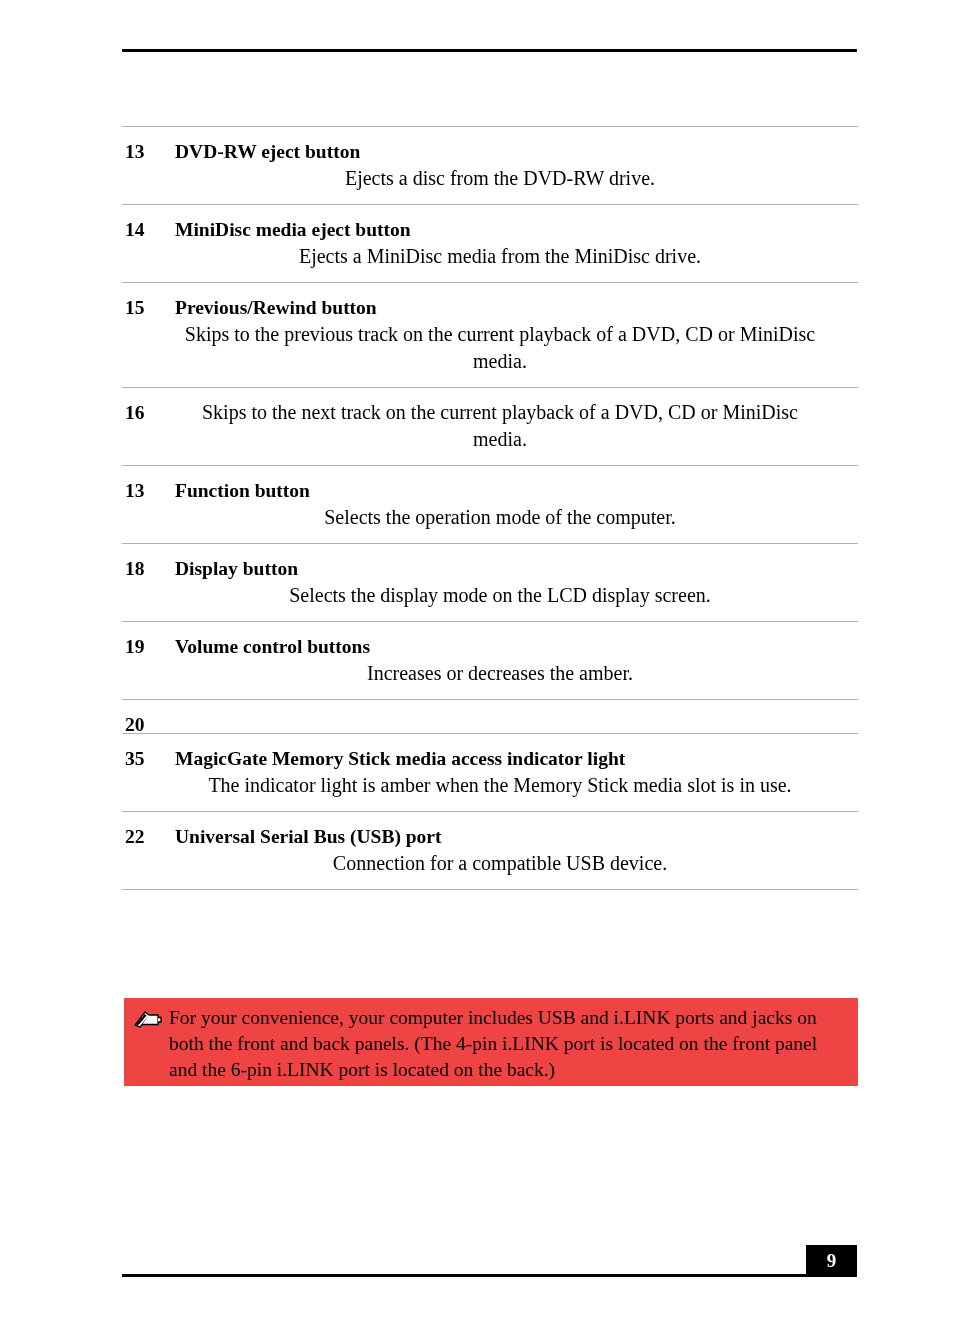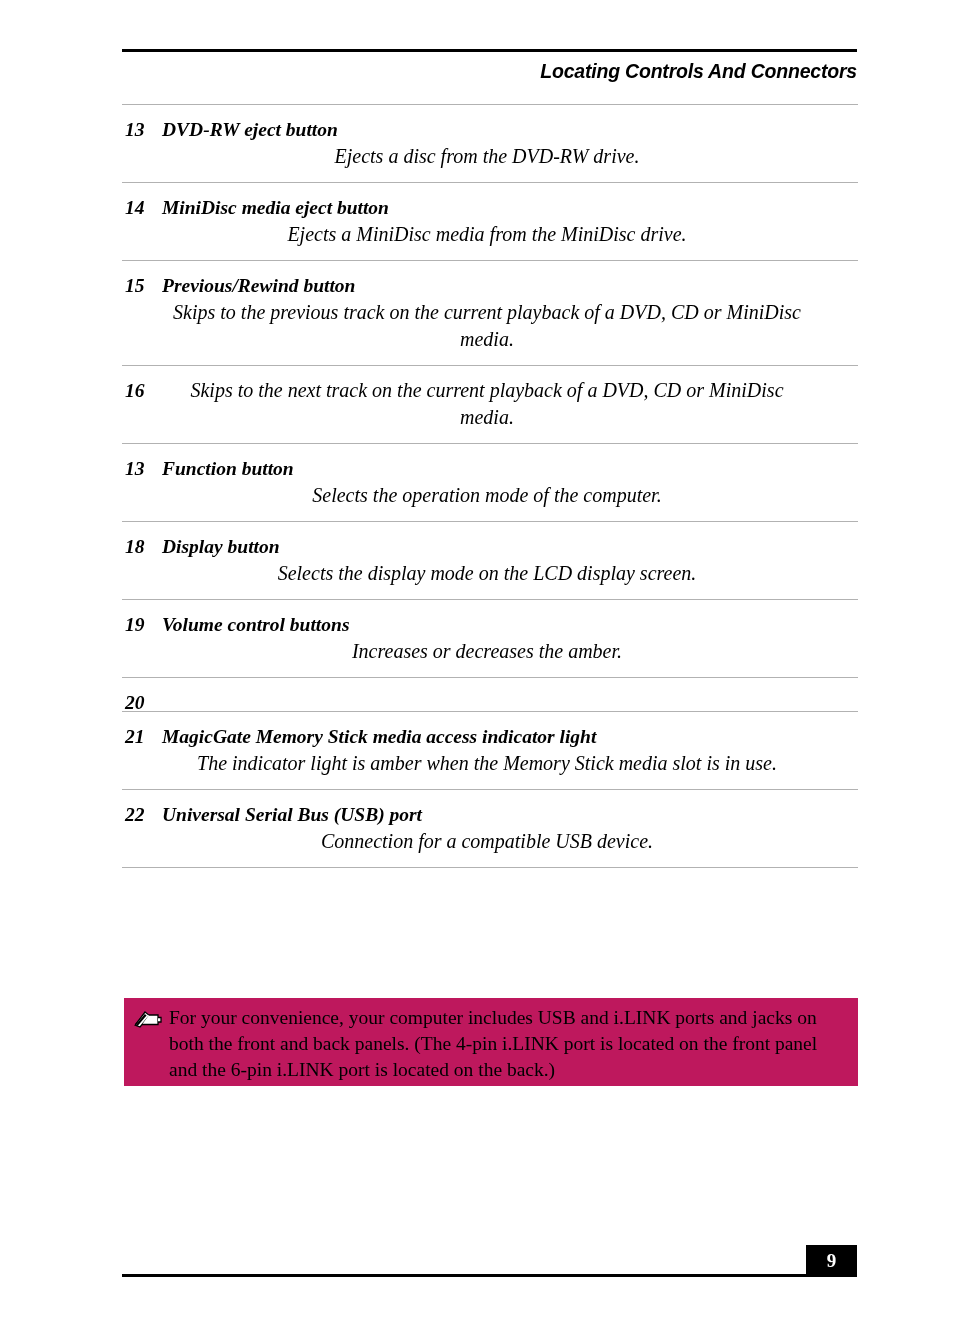--- a/index.html
+++ b/index.html
@@ -45,23 +45,22 @@
     font-size: 19.5px;
     letter-spacing: -0.2px;
     color: #000000;
     white-space: nowrap;
   }
 
   
   .items {
     position: absolute;
     left: 122px;
-    top: 104px;
+    top: 126px;
     width: 736px;
-    font-style: italic;
   }
   .divider {
     width: 736px;
     height: 1px;
     background: #b2b2b2;
     font-size: 0;
     line-height: 0;
   }
   .item-row {
     position: relative;
@@ -73,21 +72,21 @@
     left: 3px;
     top: 11px;
     width: 60px;
     font-family: "Liberation Serif", "DejaVu Serif", serif;
     font-weight: 700;
     font-size: 19.5px;
     line-height: 27px;
     color: #000000;
   }
   .item-body {
-    margin-left: 40px;
+    margin-left: 53px;
     width: 650px;
   }
   .item-title {
     font-family: "Liberation Serif", "DejaVu Serif", serif;
     font-weight: 700;
     font-size: 19.5px;
     line-height: 27px;
     color: #000000;
   }
   .item-desc {
@@ -99,21 +98,21 @@
     text-align: center;
   }
 
   
   .note-box {
     position: absolute;
     left: 124px;
     top: 998px;
     width: 734px;
     height: 88px;
-    background: #be185d;
+    background: #ef4444;
   }
   .note-icon {
     position: absolute;
     left: 9px;
     top: 10px;
     width: 30px;
     height: 22px;
   }
   .note-text {
     position: absolute;
@@ -157,21 +156,20 @@
     font-size: 19px;
     color: #ffffff;
   }
 </style>
 </head>
 <body>
 
 <div class="page">
 
   <div class="header-rule"></div>
-  <div class="header-title">Locating Controls And Connectors</div>
 
   <div class="items">
 
     <div class="divider"></div>
     <div class="item-row">
       <div class="item-num">13</div>
       <div class="item-body">
         <div class="item-title">DVD-RW eject button</div>
         <div class="item-desc">Ejects a disc from the DVD-RW drive.</div>
       </div>
@@ -230,21 +228,21 @@
       </div>
     </div>
 
     <div class="divider"></div>
     <div class="item-row">
       <div class="item-num">20</div>
     </div>
 
     <div class="divider"></div>
     <div class="item-row">
-      <div class="item-num">21</div>
+      <div class="item-num">35</div>
       <div class="item-body">
         <div class="item-title">MagicGate Memory Stick media access indicator light</div>
         <div class="item-desc">The indicator light is amber when the Memory Stick media slot is in use.</div>
       </div>
     </div>
 
     <div class="divider"></div>
     <div class="item-row">
       <div class="item-num">22</div>
       <div class="item-body">

